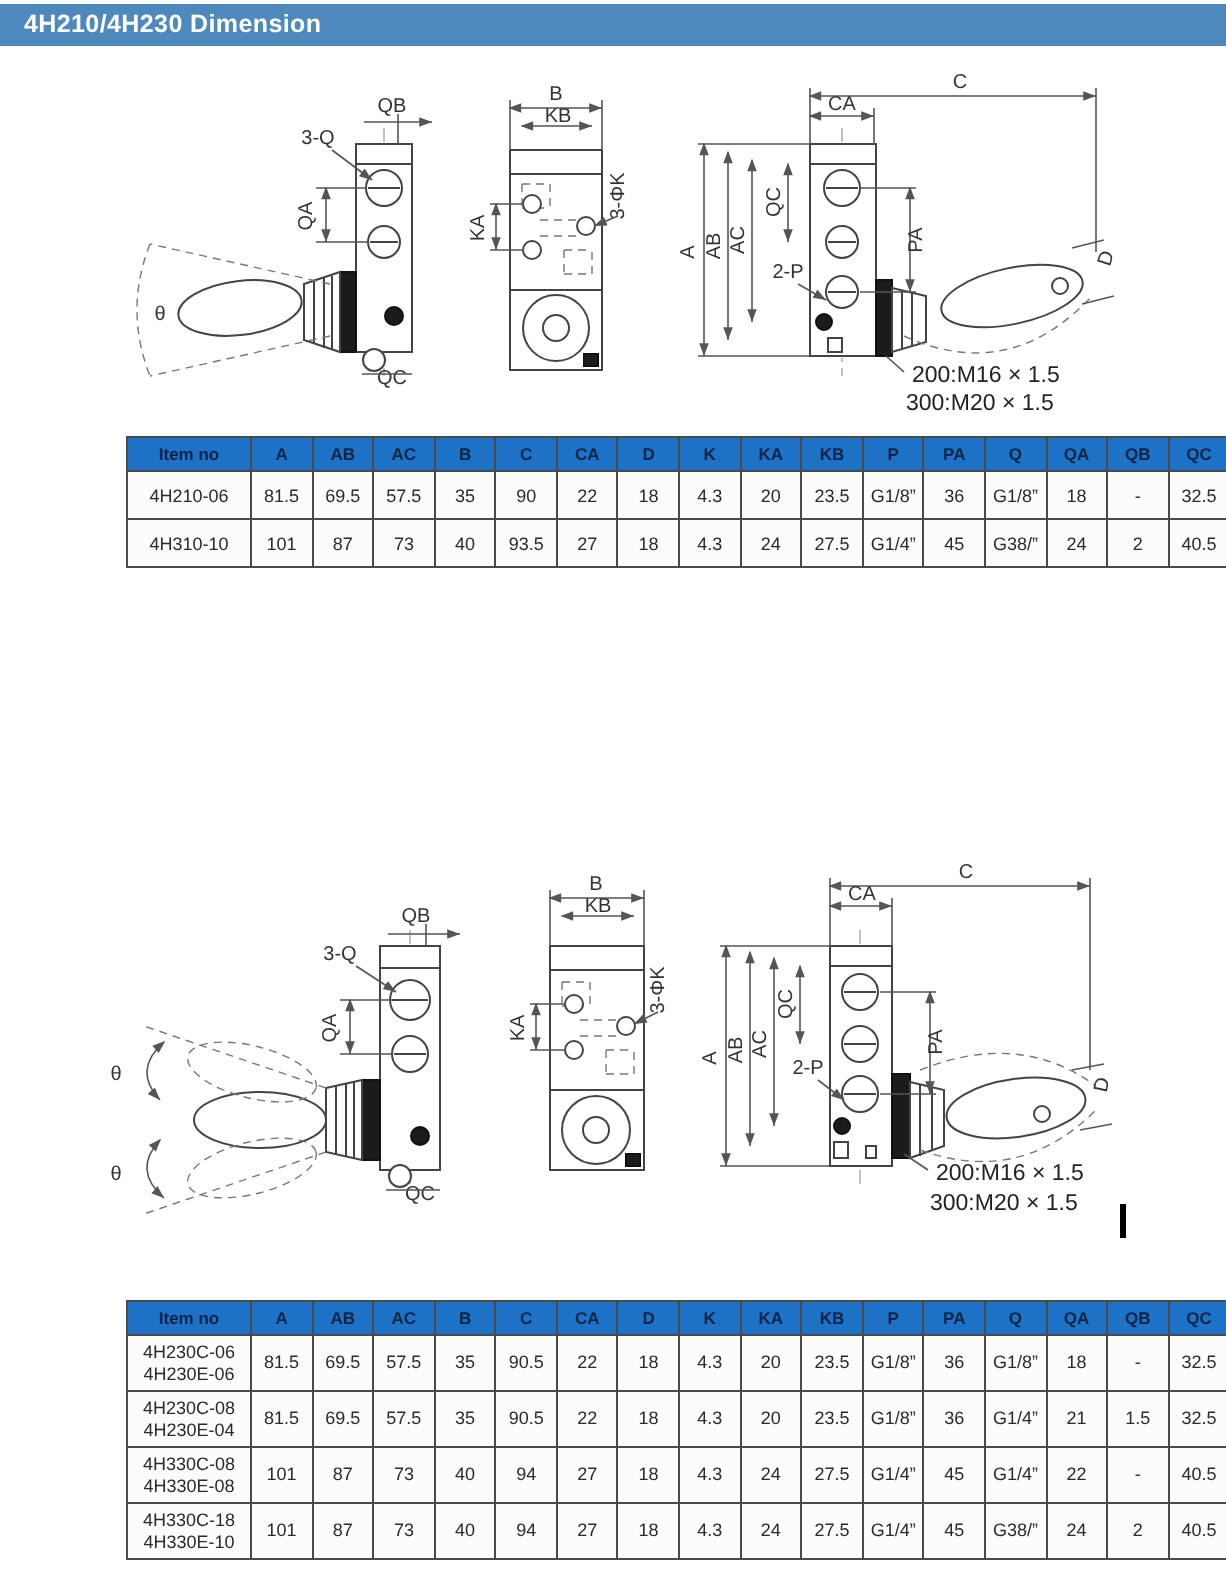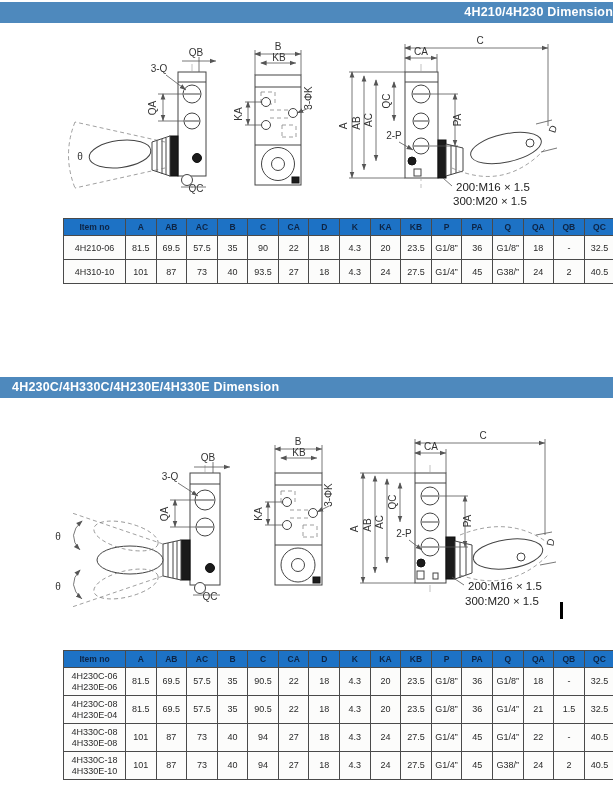--- a/index.html
+++ b/index.html
@@ -24,21 +24,21 @@
   th{background:#1d72c5;color:#0d2444;font-weight:bold;height:16px;font-size:8.5px;}
   #table1 td{height:23px;}
   #table2 td{height:27px;line-height:1.2;}
   td.item-col{font-size:9px;}
 </style>
 </head>
 <body>
 
 <div id="page">
 
-  <div class="titlebar" style="top:2px;text-align:right;">
+  <div class="titlebar" style="top:2px;">
     <span>4H210/4H230  Dimension</span>
   </div>
 
   <svg style="top:30px;" width="613" height="186" viewBox="0 0 613 186">
     <defs>
       <marker id="a1e" markerWidth="9" markerHeight="8" refX="8" refY="4" orient="auto">
           <path d="M0,1 L8,4 L0,7 z" fill="#555"></path>
         </marker>
       <marker id="a1s" markerWidth="9" markerHeight="8" refX="1" refY="4" orient="auto">
           <path d="M8,1 L0,4 L8,7 z" fill="#555"></path>
@@ -238,23 +238,20 @@
             <td>G38/”</td>
             <td>24</td>
             <td>2</td>
             <td>40.5</td>
             <td>18</td>
           </tr>
         </tbody>
       </table>
   </div>
 
-  <div class="titlebar" style="top:377px;">
-    <span>4H230C/4H330C/4H230E/4H330E  Dimension</span>
-  </div>
 
   <svg style="top:423px;" width="613" height="224" viewBox="0 0 613 224">
     <defs>
       <marker id="a2e" markerWidth="9" markerHeight="8" refX="8" refY="4" orient="auto">
           <path d="M0,1 L8,4 L0,7 z" fill="#555"></path>
         </marker>
       <marker id="a2s" markerWidth="9" markerHeight="8" refX="1" refY="4" orient="auto">
           <path d="M8,1 L0,4 L8,7 z" fill="#555"></path>
         </marker>
     </defs>

